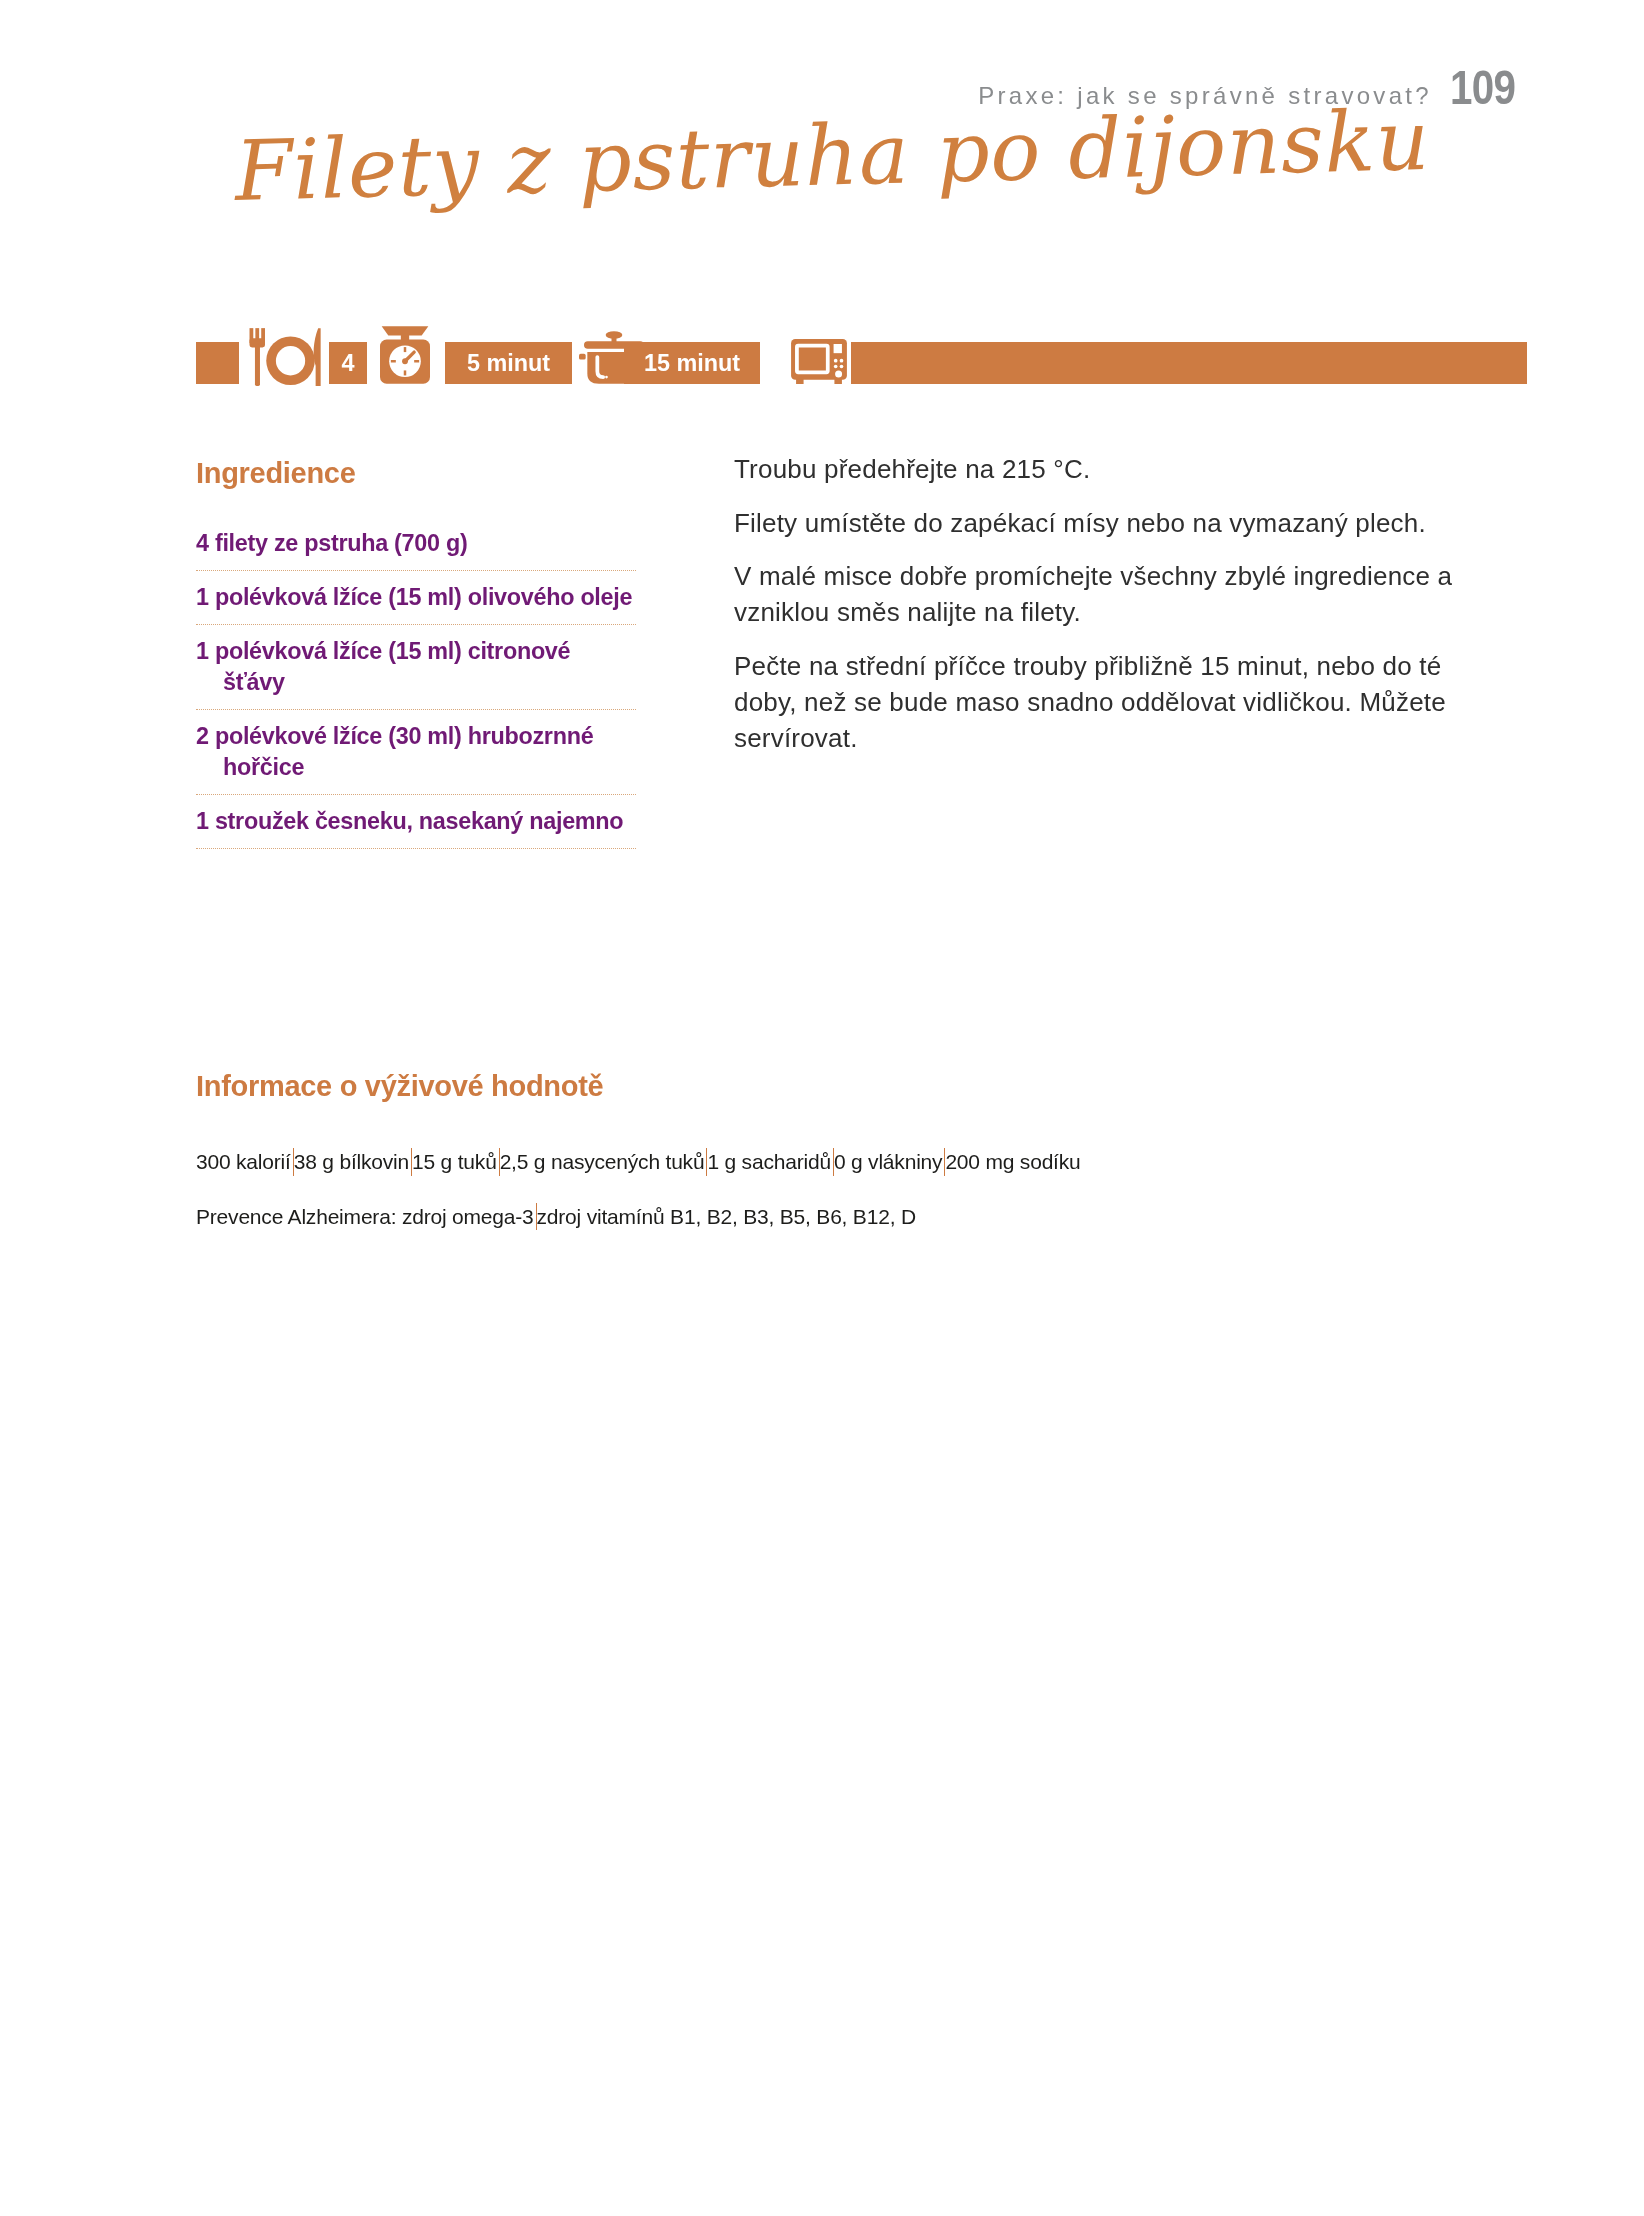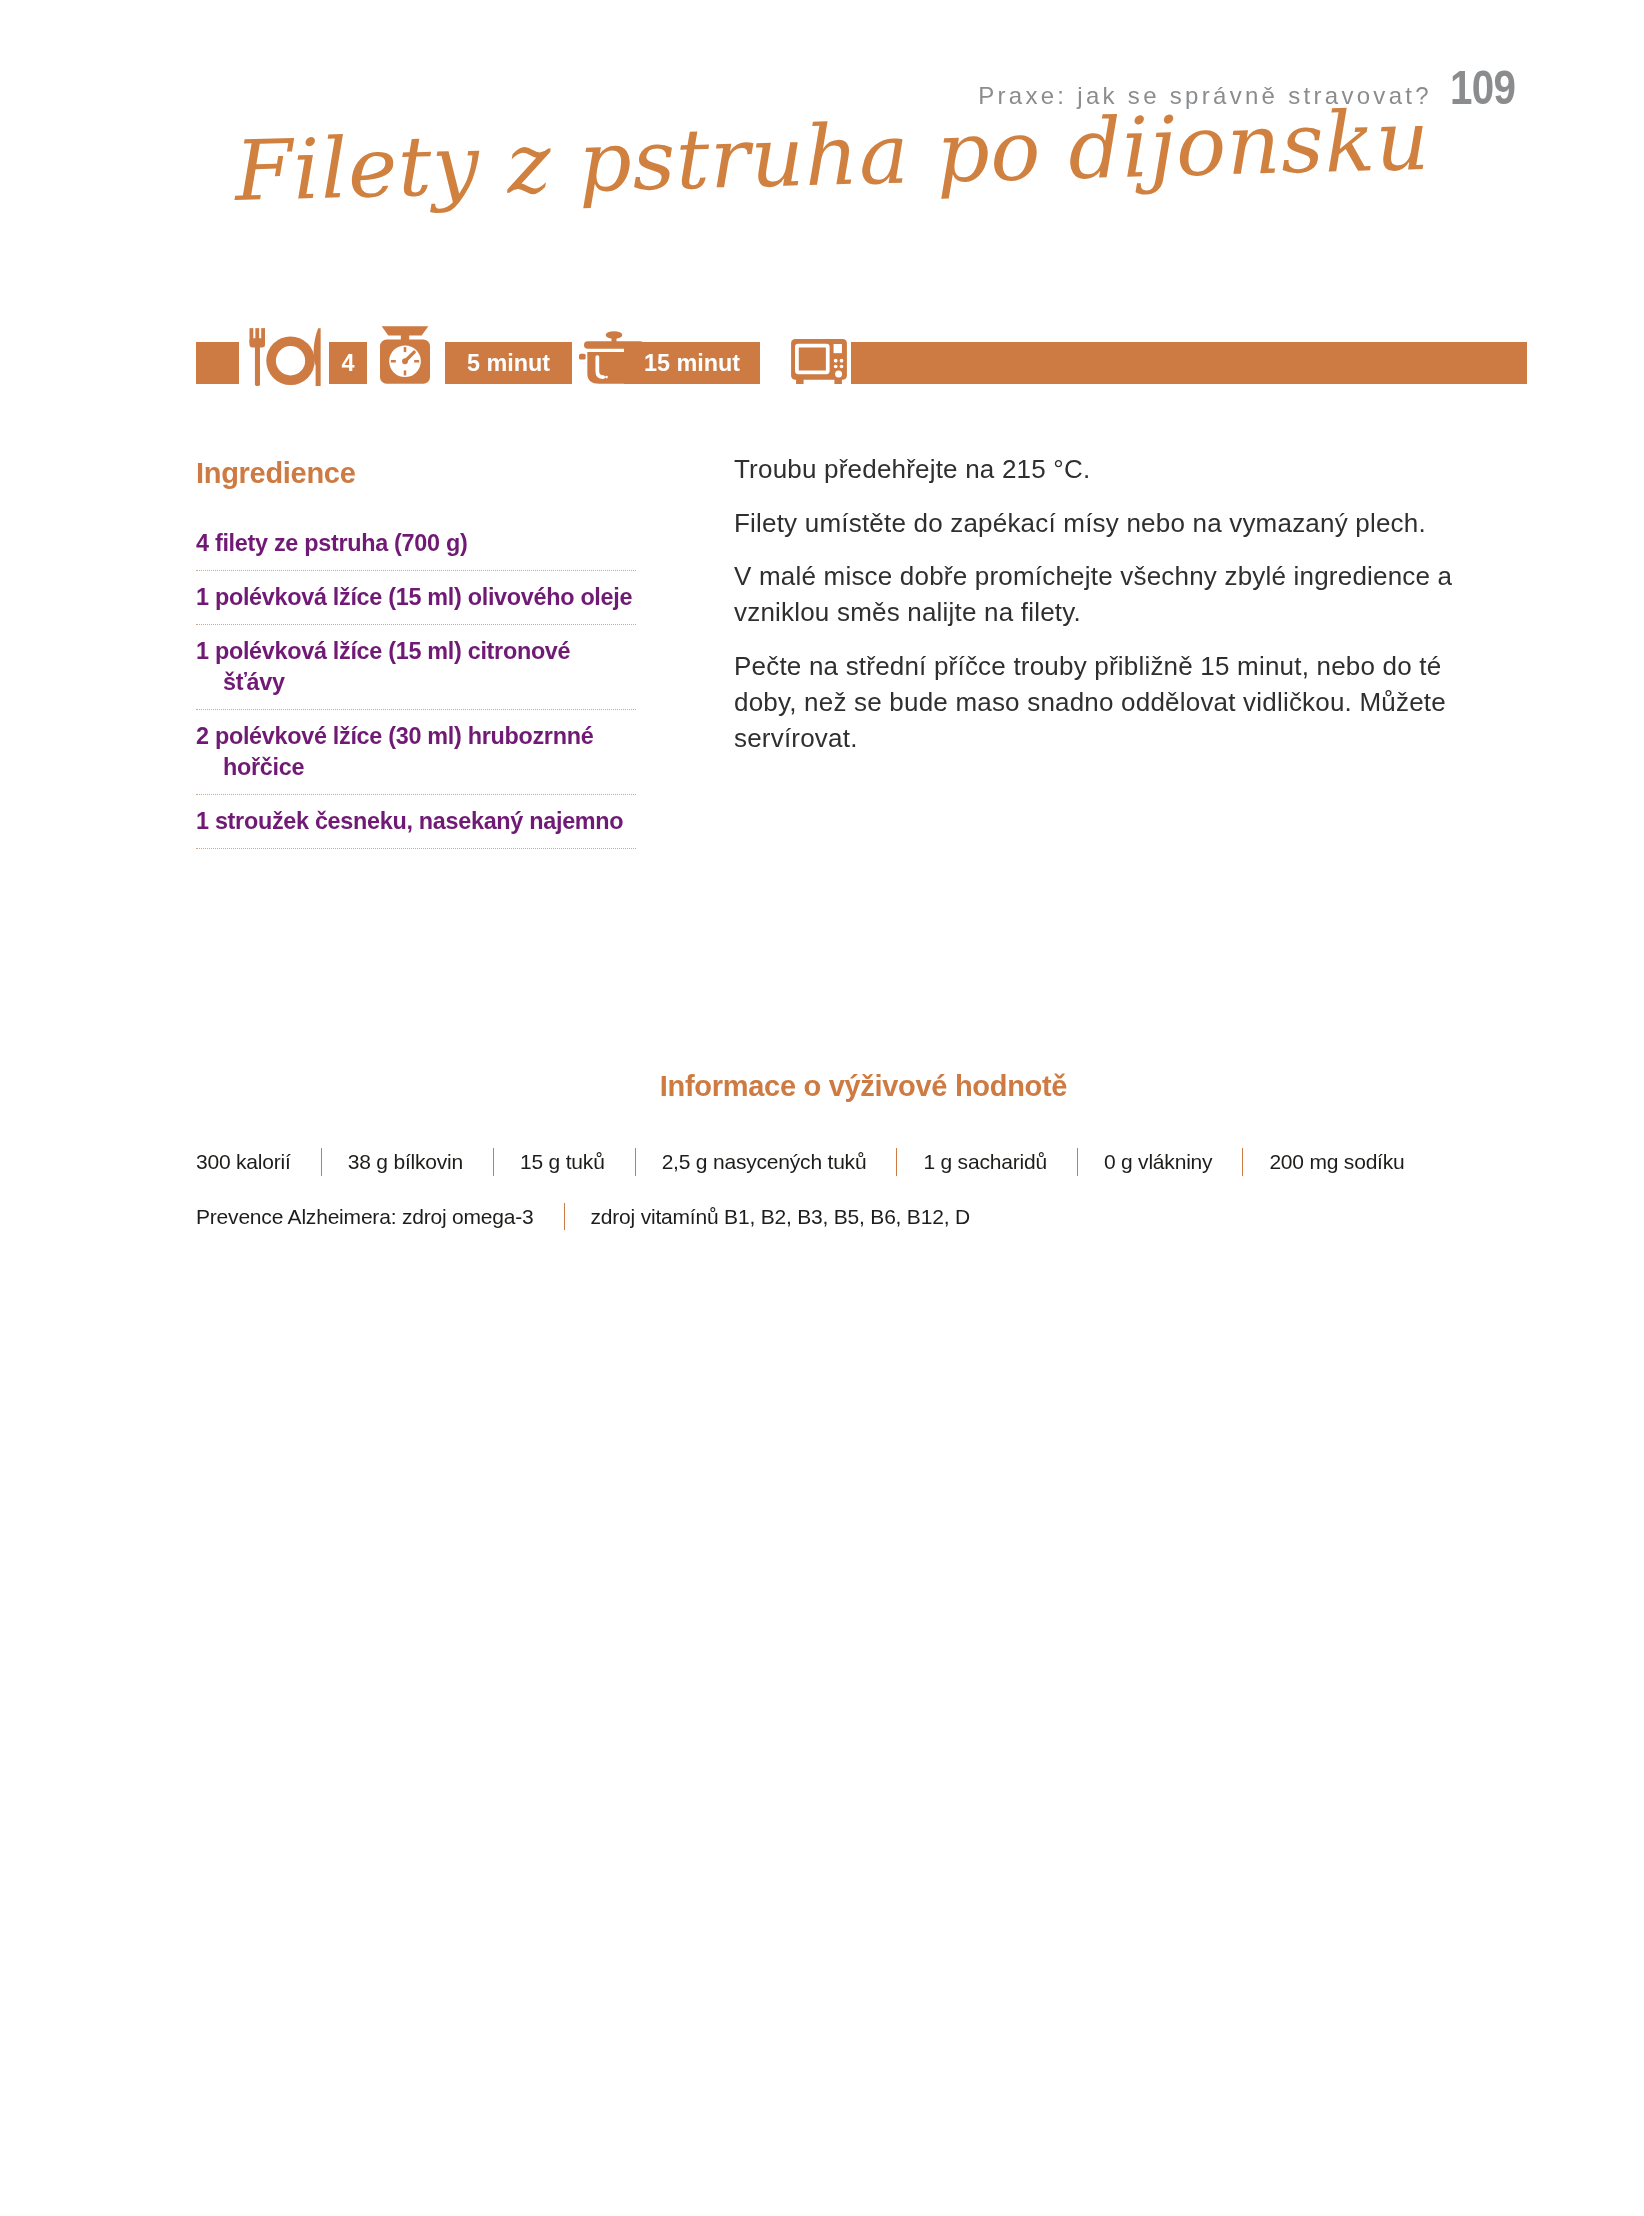--- a/index.html
+++ b/index.html
@@ -64,28 +64,28 @@
   }
 
   
   .method{position:absolute;left:734px;top:451px;width:737px;}
   .method p{
     margin:0 0 17.5px 0;font-size:26px;font-weight:400;color:#2F2F2F;
     line-height:36px;letter-spacing:0.2px;
   }
 
   
-  .nutrition{position:absolute;left:196px;top:1070px;width:1335px;text-align:center;}
+  .nutrition{position:absolute;left:196px;top:1070px;width:1335px;}
   .nutrition .section-heading{margin-bottom:45px;}
   .facts{display:flex;flex-wrap:wrap;align-items:center;}
   .fact{
     font-size:21px;color:#1D1D1B;line-height:27.5px;letter-spacing:-0.2px;
     white-space:nowrap;
   }
-  .fact + .fact{border-left:1.7px solid #CD7B42;padding-left:26px;margin-left:30px;}
+  .fact + .fact{border-left:1.7px solid #CD7B42;padding-left:0;margin-left:2px;}
   .benefits{margin-top:27px;}
 
   .ic{fill:#CD7B42;}
 </style>
 </head>
 <body>
 
 <div class="page">
 
   <header class="page-header">

